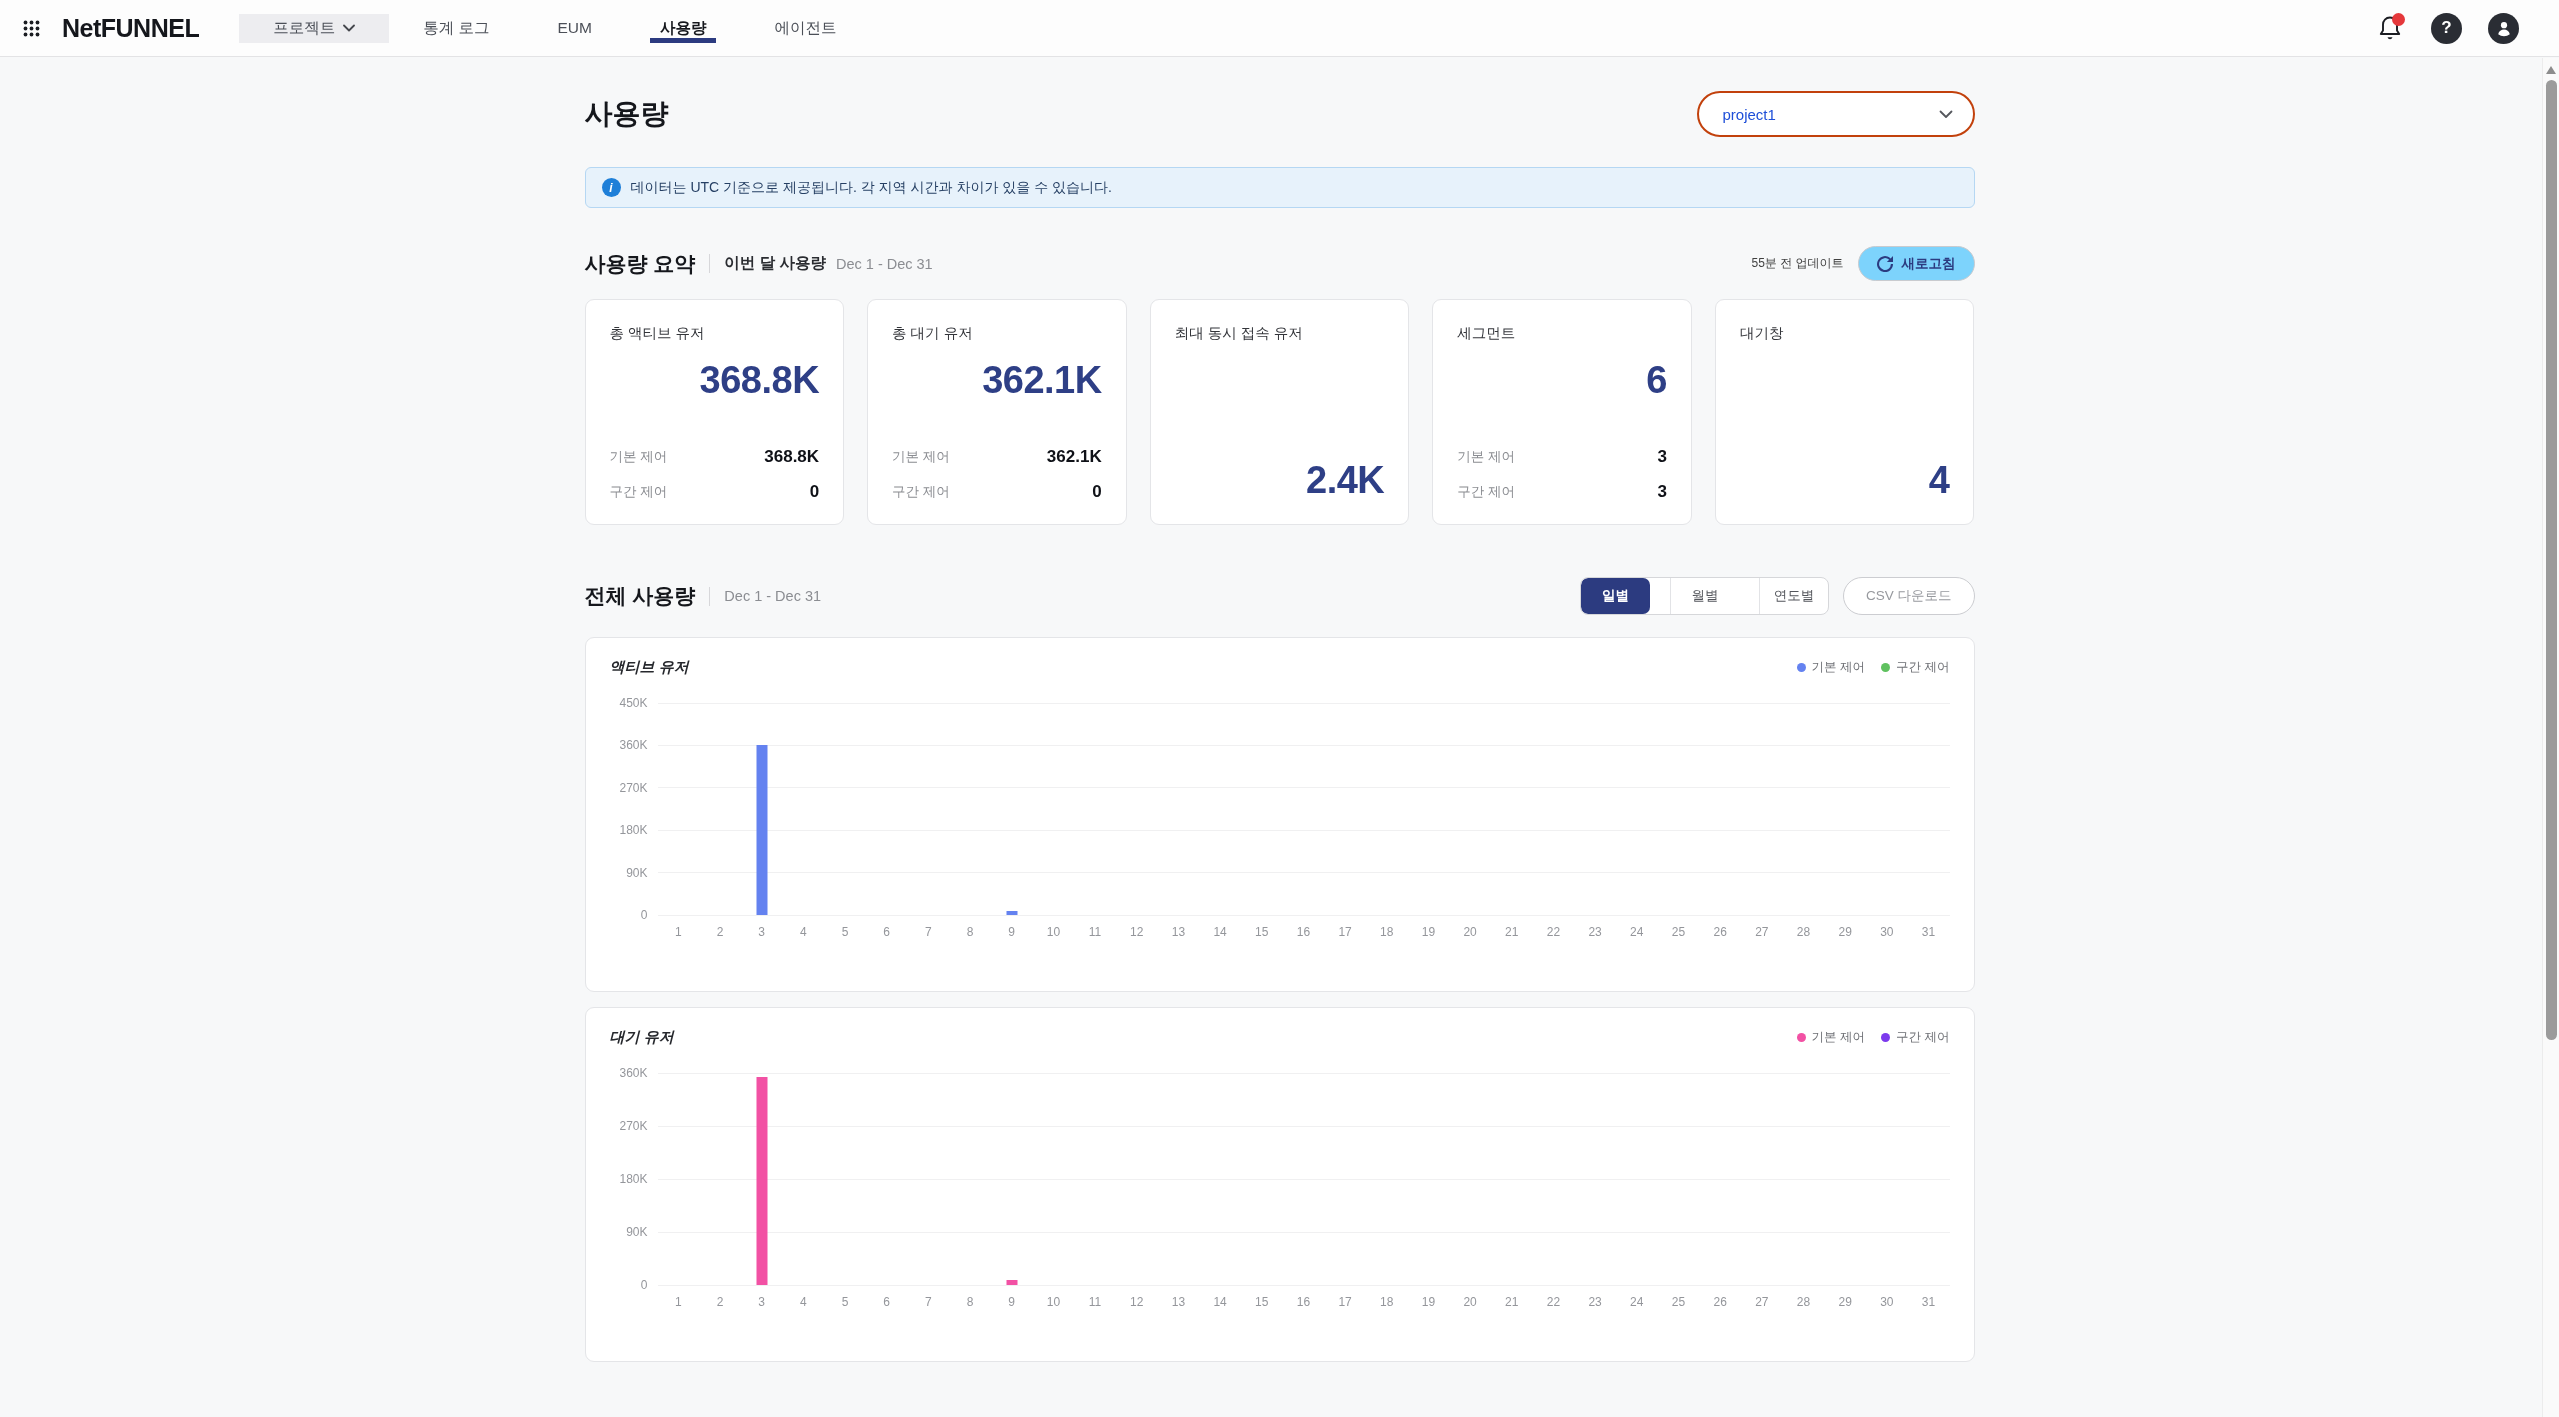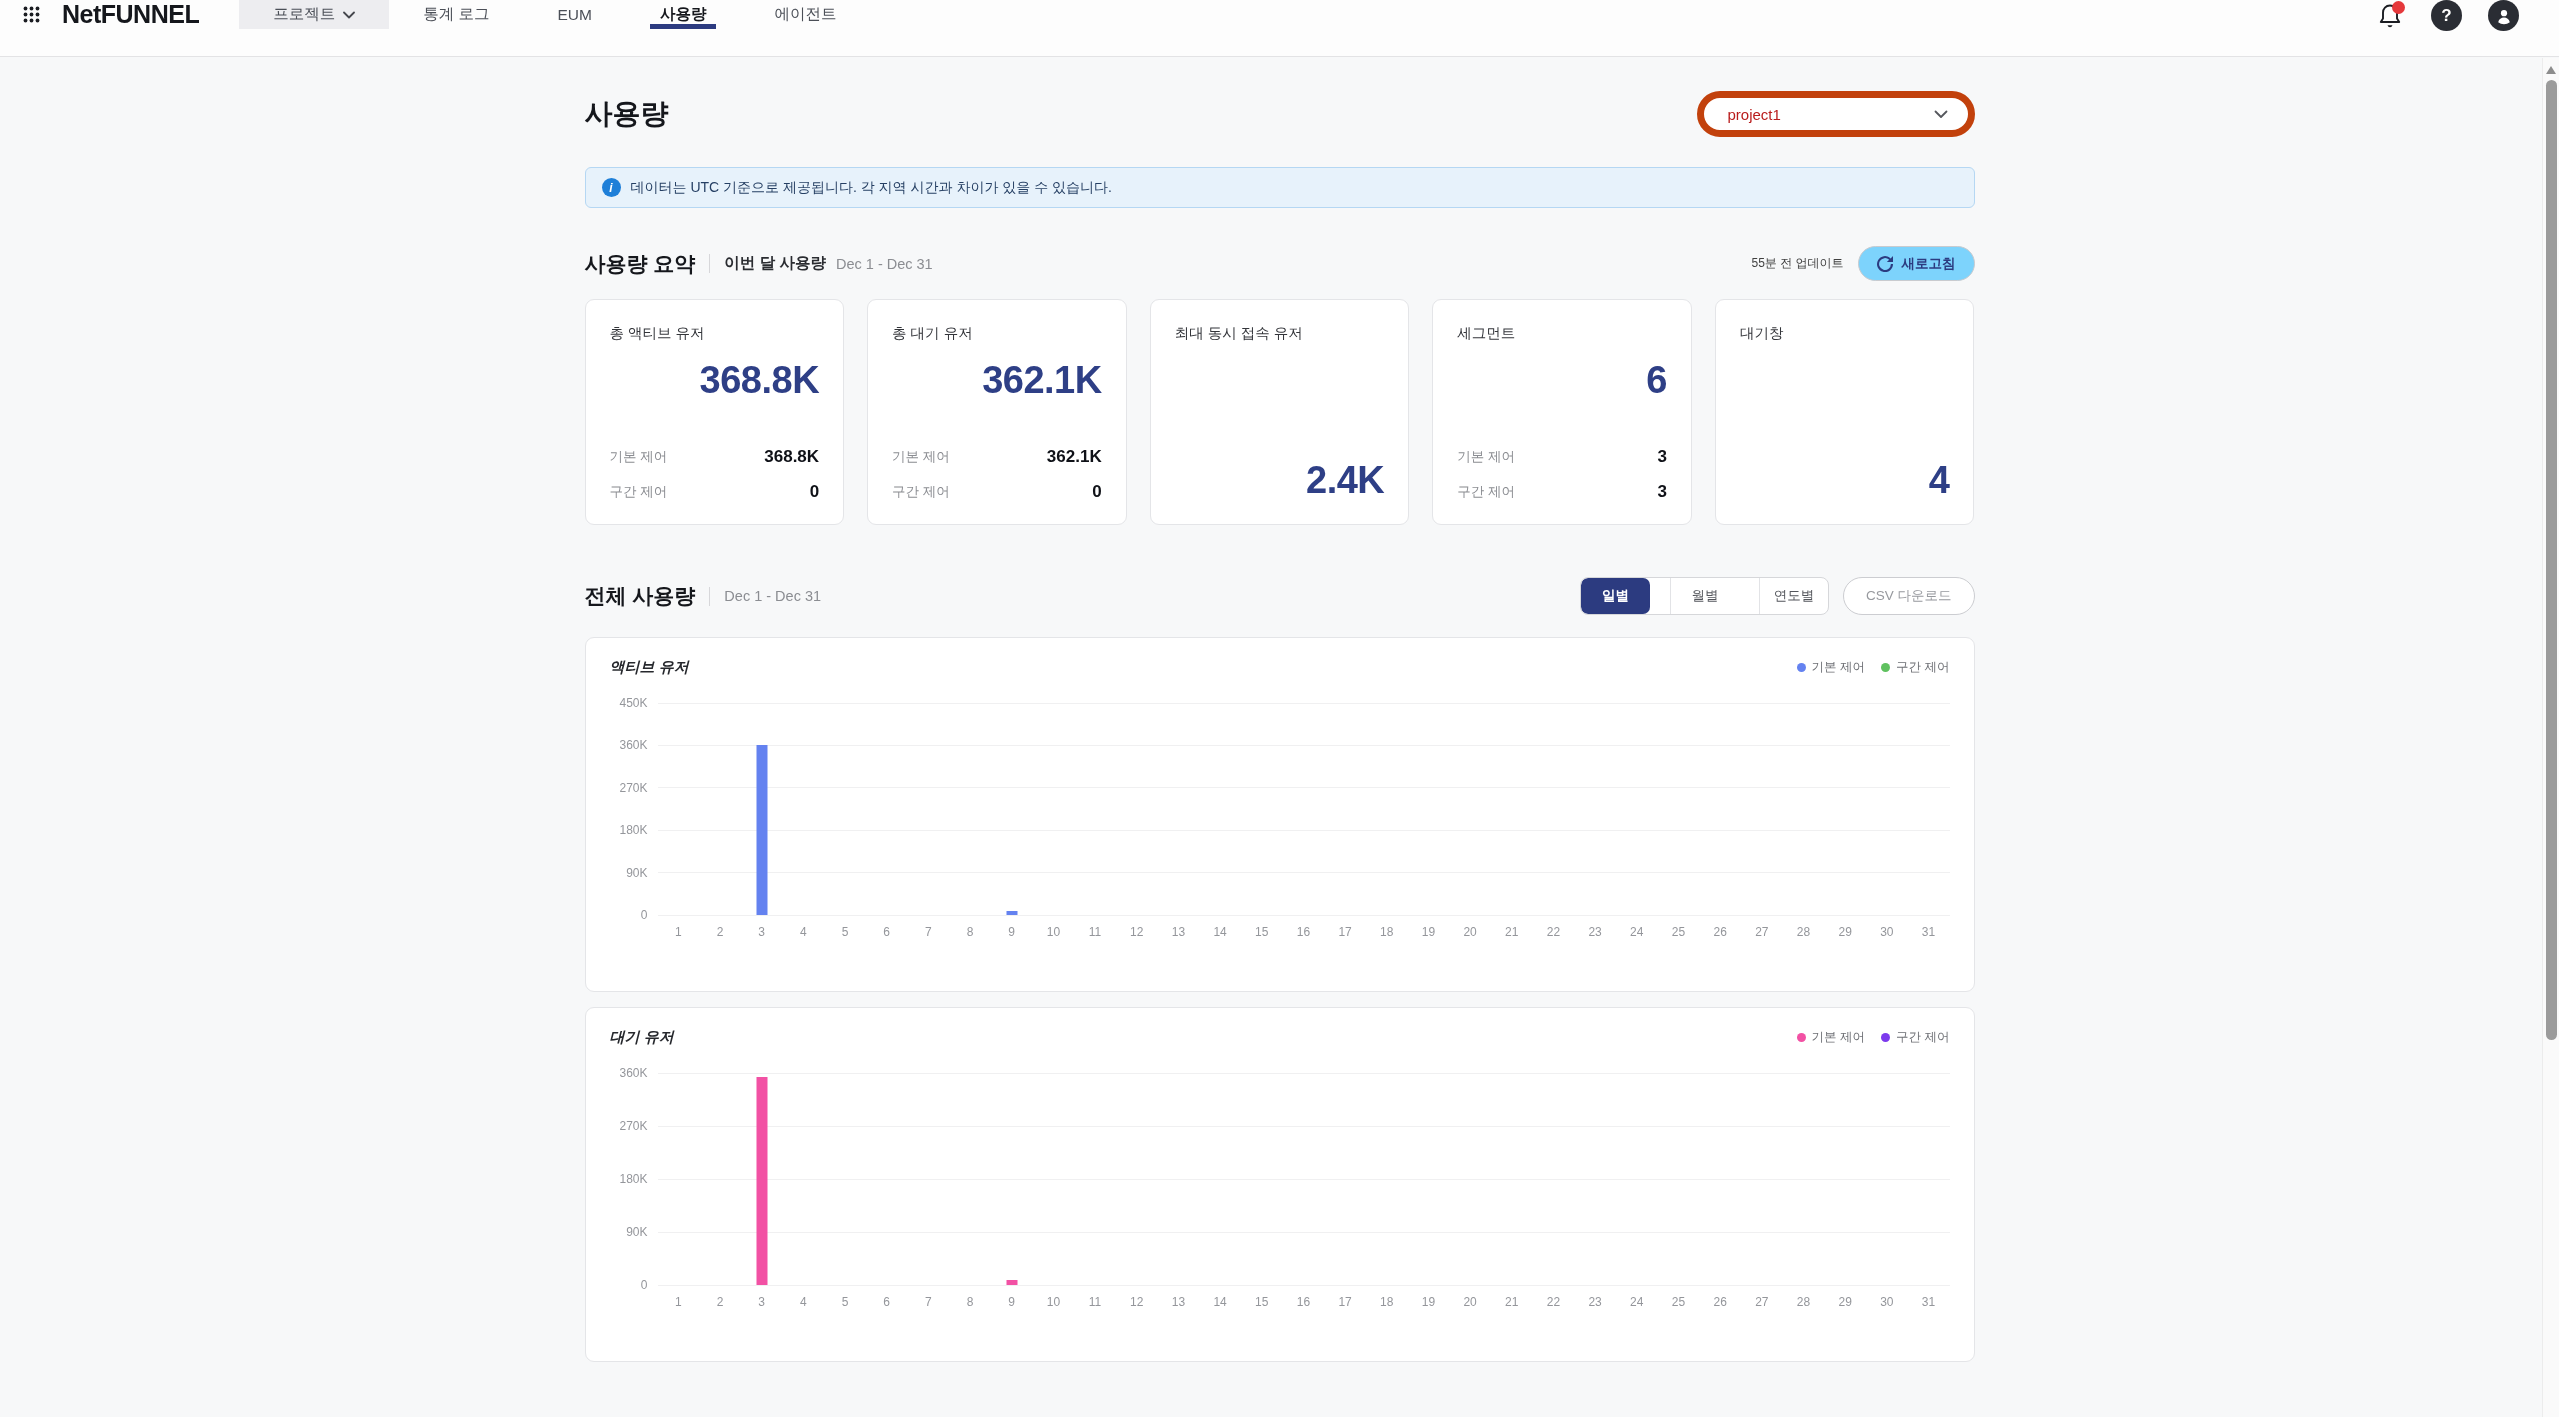--- a/index.html
+++ b/index.html
@@ -1,20 +1,20 @@
 <!DOCTYPE html>
 <html><head>
 <meta charset="utf-8">
 <style>
   * { margin:0; padding:0; box-sizing:border-box; }
   html,body { width:2559px; height:1417px; overflow:hidden; }
   body { font-family:"Liberation Sans","DejaVu Sans",sans-serif; background:#f7f8f9; color:#222; }
 
   
-  .navbar { position:relative; height:57px; background:#fdfdfd; border-bottom:1px solid #e3e3e5; display:flex; align-items:flex-start; z-index:5; }
+  .navbar { position:relative; height:57px; background:#fdfdfd; border-bottom:1px solid #e3e3e5; display:flex; align-items:center; z-index:5; }
   .nav-left { display:flex; align-items:stretch; }
   .grid-btn { width:62px; display:flex; align-items:center; justify-content:center; cursor:pointer; }
   .logo { display:flex; align-items:center; font-size:25px; font-weight:800; letter-spacing:-0.5px; color:#15171c; padding-right:40px; }
   .nav-tab { position:relative; display:flex; align-items:center; gap:8px; padding:0 34px; font-size:15.5px; color:#4b4f57; cursor:pointer; }
   .nav-tab.dropdown { background:#ededf0; }
   .nav-tab.active { color:#15171c; font-weight:700; }
   .nav-tab.active::after { content:""; position:absolute; left:24px; right:24px; bottom:0; height:5px; background:#2c3b80; }
   .nav-right { margin-left:auto; display:flex; align-items:center; gap:26px; padding-right:40px; }
   .bell-wrap { position:relative; width:30px; height:30px; display:flex; align-items:center; justify-content:center; cursor:pointer; }
   .bell-dot { position:absolute; top:0; right:0; width:13px; height:13px; border-radius:50%; }
@@ -23,21 +23,21 @@
   
   .scrollbar { position:absolute; top:58px; right:0; width:17px; height:1359px; background:#fafafa; border-left:1px solid #ececec; z-index:6; }
   .scroll-arrow { width:0; height:0; border-left:5px solid transparent; border-right:5px solid transparent; border-bottom:8px solid #8d8d8d; margin:8px auto 6px; }
   .scroll-thumb { width:11px; margin:0 auto; height:960px; background:#9b9b9b; border-radius:6px; }
 
   
   .container { width:1390px; margin:0 auto; }
 
   .title-row { display:flex; align-items:center; justify-content:space-between; margin-top:34px; }
   .page-title { font-size:28px; font-weight:700; color:#15171c; }
-  .project-select { width:278px; height:46px; border:7px solid #c2410c; border-radius:23px; background:#fff; display:flex; align-items:center; justify-content:space-between; padding:0 20px 0 24px; font-size:15px; color:#b91c1c; cursor:pointer; }
+  .project-select { width:278px; height:46px; border:2px solid #c2410c; border-radius:23px; background:#fff; display:flex; align-items:center; justify-content:space-between; padding:0 20px 0 24px; font-size:15px; color:#1d4ed8; cursor:pointer; }
 
   .info-banner { margin-top:30px; height:41px; background:#e7f2fb; border:1px solid #b5d7f3; border-radius:6px; display:flex; align-items:center; gap:10px; padding:0 16px; }
   .info-icon { width:19px; height:19px; border-radius:50%; background:#1e7fd8; color:#fff; font-size:12px; font-weight:700; display:flex; align-items:center; justify-content:center; font-style:italic; flex:none; }
   .info-text { font-size:14px; color:#253f63; }
 
   .section-head { display:flex; align-items:center; margin-top:38px; }
   .section-title { font-size:21px; font-weight:700; color:#15171c; }
   .v-divider { width:1px; height:19px; background:#d7d7da; margin:0 14px; }
   .section-sub { font-size:15.5px; font-weight:700; color:#2a2c31; margin-right:10px; }
   .section-date { font-size:14.5px; color:#8b8d92; }

